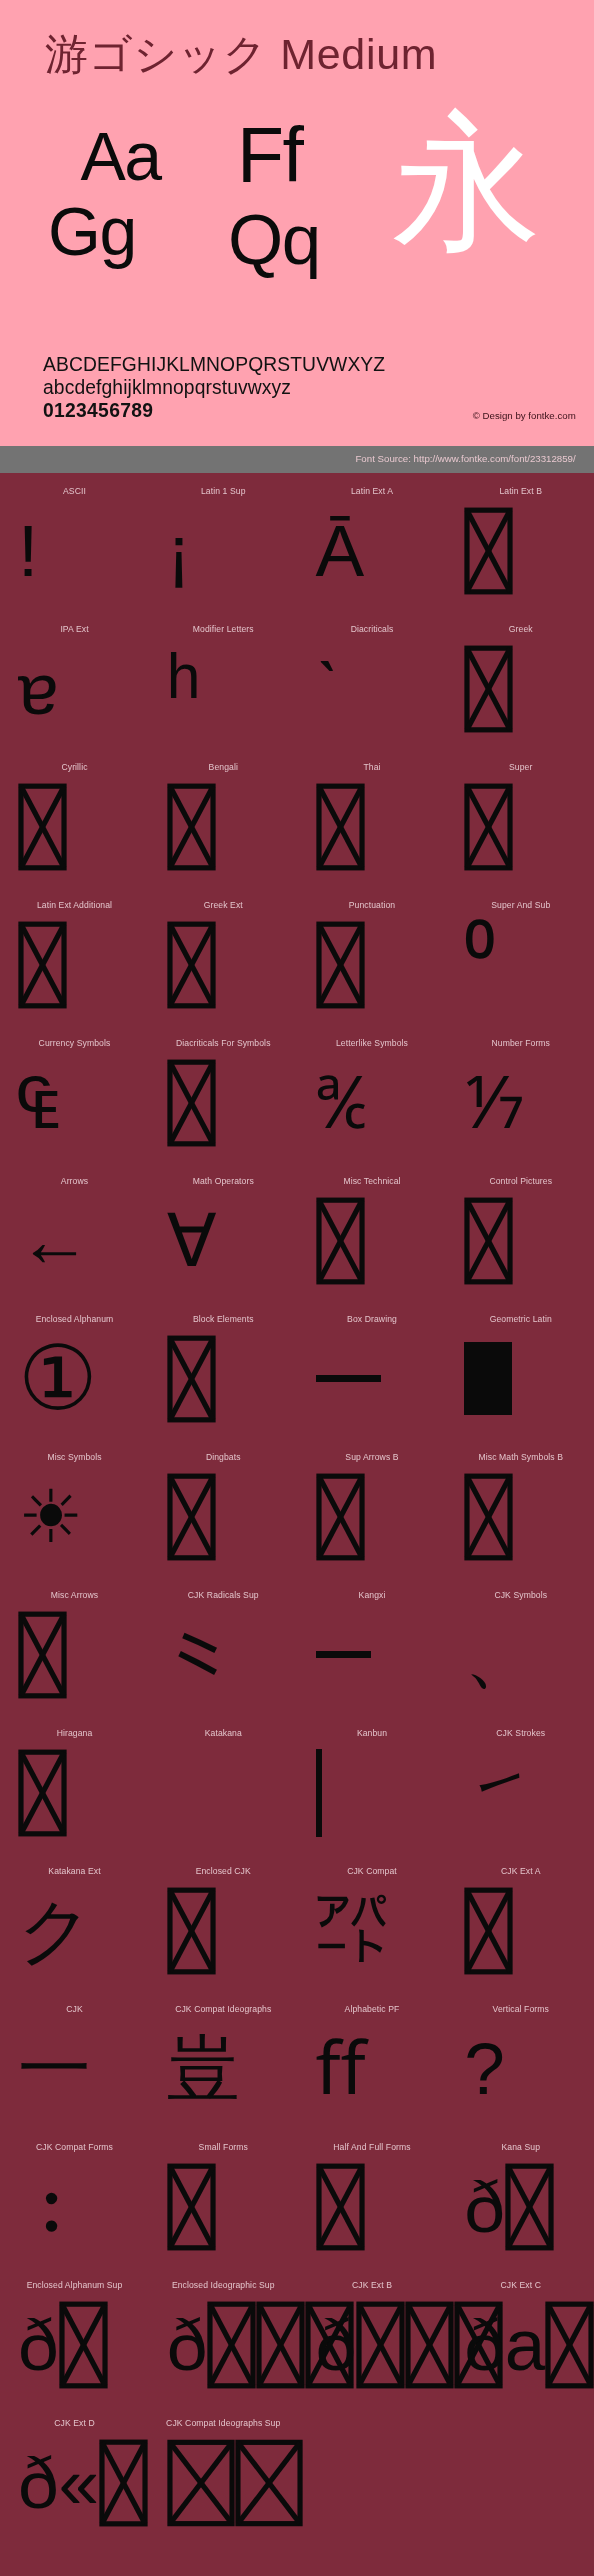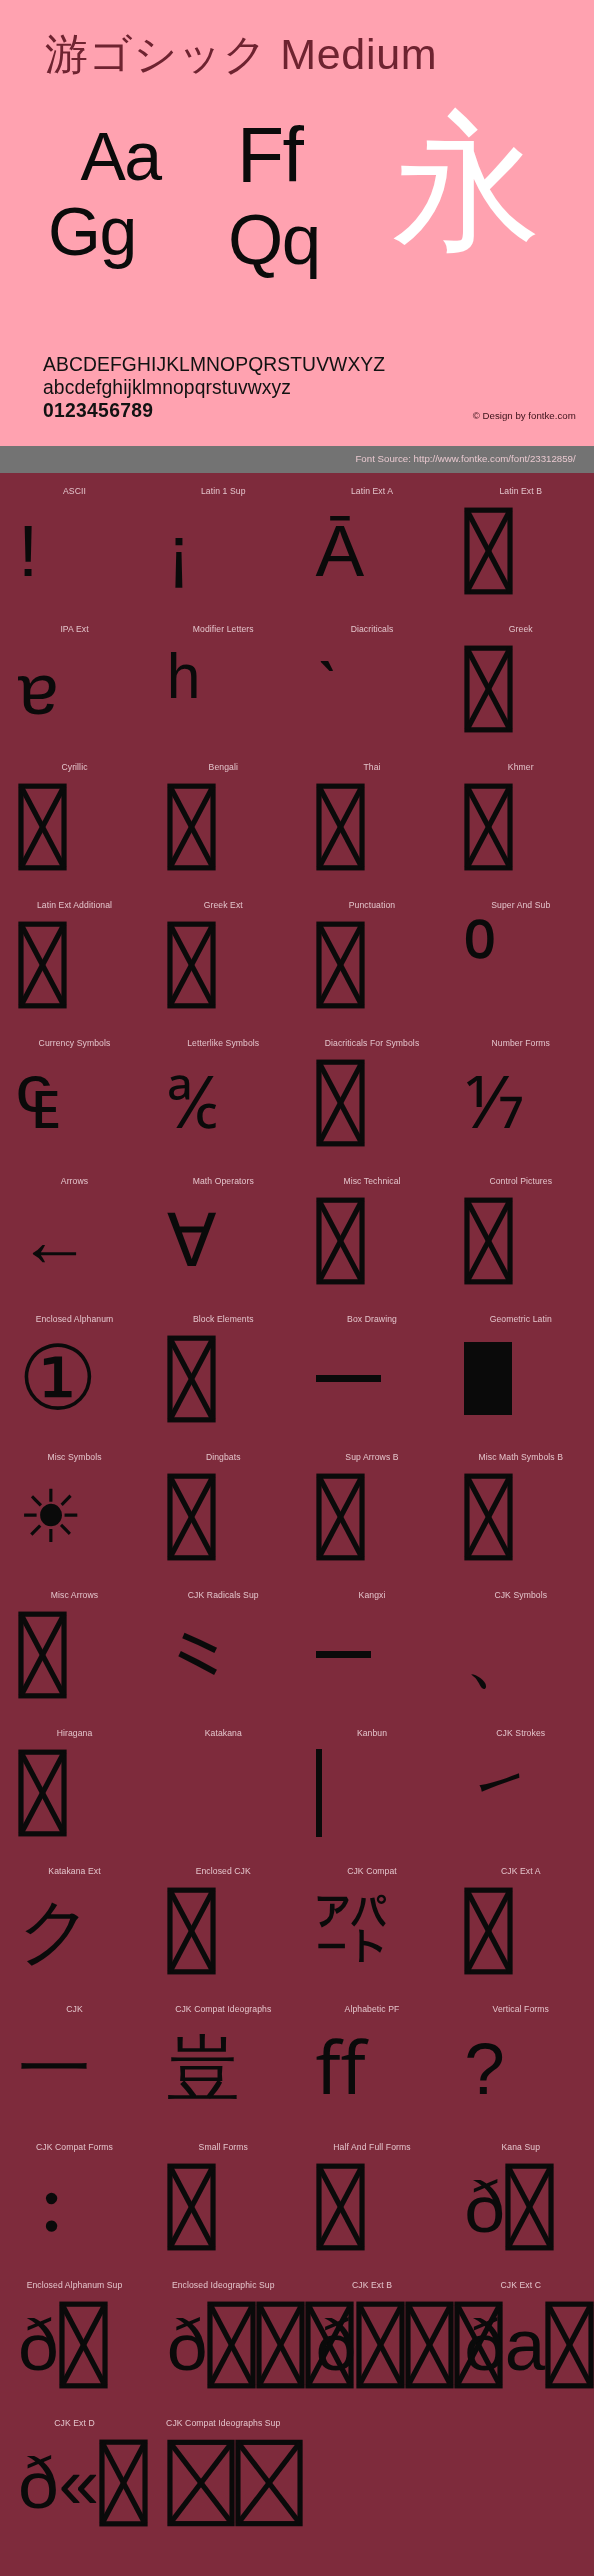--- a/index.html
+++ b/index.html
@@ -309,21 +309,21 @@
           <div class="cell-label">Thai</div>
           <div class="cell-glyph">
             <svg class="notdef" viewBox="0 0 66 118" width="49" height="88" aria-hidden="true">
               <rect x="4" y="4" width="58" height="110"></rect>
               <line x1="4" y1="4" x2="62" y2="114"></line>
               <line x1="62" y1="4" x2="4" y2="114"></line>
             </svg>
           </div>
         </div>
         <div class="cell">
-          <div class="cell-label">Khmer</div>
+          <div class="cell-label">Super</div>
           <div class="cell-glyph">
             <svg class="notdef" viewBox="0 0 66 118" width="49" height="88" aria-hidden="true">
               <rect x="4" y="4" width="58" height="110"></rect>
               <line x1="4" y1="4" x2="62" y2="114"></line>
               <line x1="62" y1="4" x2="4" y2="114"></line>
             </svg>
           </div>
         </div>
       </div>
       <div class="grid-row">
@@ -365,33 +365,33 @@
         </div>
       </div>
       <div class="grid-row">
         <div class="cell">
           <div class="cell-label">Currency Symbols</div>
           <div class="cell-glyph big">
             <span class="glyph-text">₠</span>
           </div>
         </div>
         <div class="cell">
+          <div class="cell-label">Diacriticals For Symbols</div>
+          <div class="cell-glyph">
+            <svg class="notdef" viewBox="0 0 66 118" width="49" height="88" aria-hidden="true">
+              <rect x="4" y="4" width="58" height="110"></rect>
+              <line x1="4" y1="4" x2="62" y2="114"></line>
+              <line x1="62" y1="4" x2="4" y2="114"></line>
+            </svg>
+          </div>
+        </div>
+        <div class="cell">
           <div class="cell-label">Letterlike Symbols</div>
           <div class="cell-glyph big">
             <span class="glyph-text">℀</span>
-          </div>
-        </div>
-        <div class="cell">
-          <div class="cell-label">Diacriticals For Symbols</div>
-          <div class="cell-glyph">
-            <svg class="notdef" viewBox="0 0 66 118" width="49" height="88" aria-hidden="true">
-              <rect x="4" y="4" width="58" height="110"></rect>
-              <line x1="4" y1="4" x2="62" y2="114"></line>
-              <line x1="62" y1="4" x2="4" y2="114"></line>
-            </svg>
           </div>
         </div>
         <div class="cell">
           <div class="cell-label">Number Forms</div>
           <div class="cell-glyph big">
             <span class="glyph-text">⅐</span>
           </div>
         </div>
       </div>
       <div class="grid-row">

